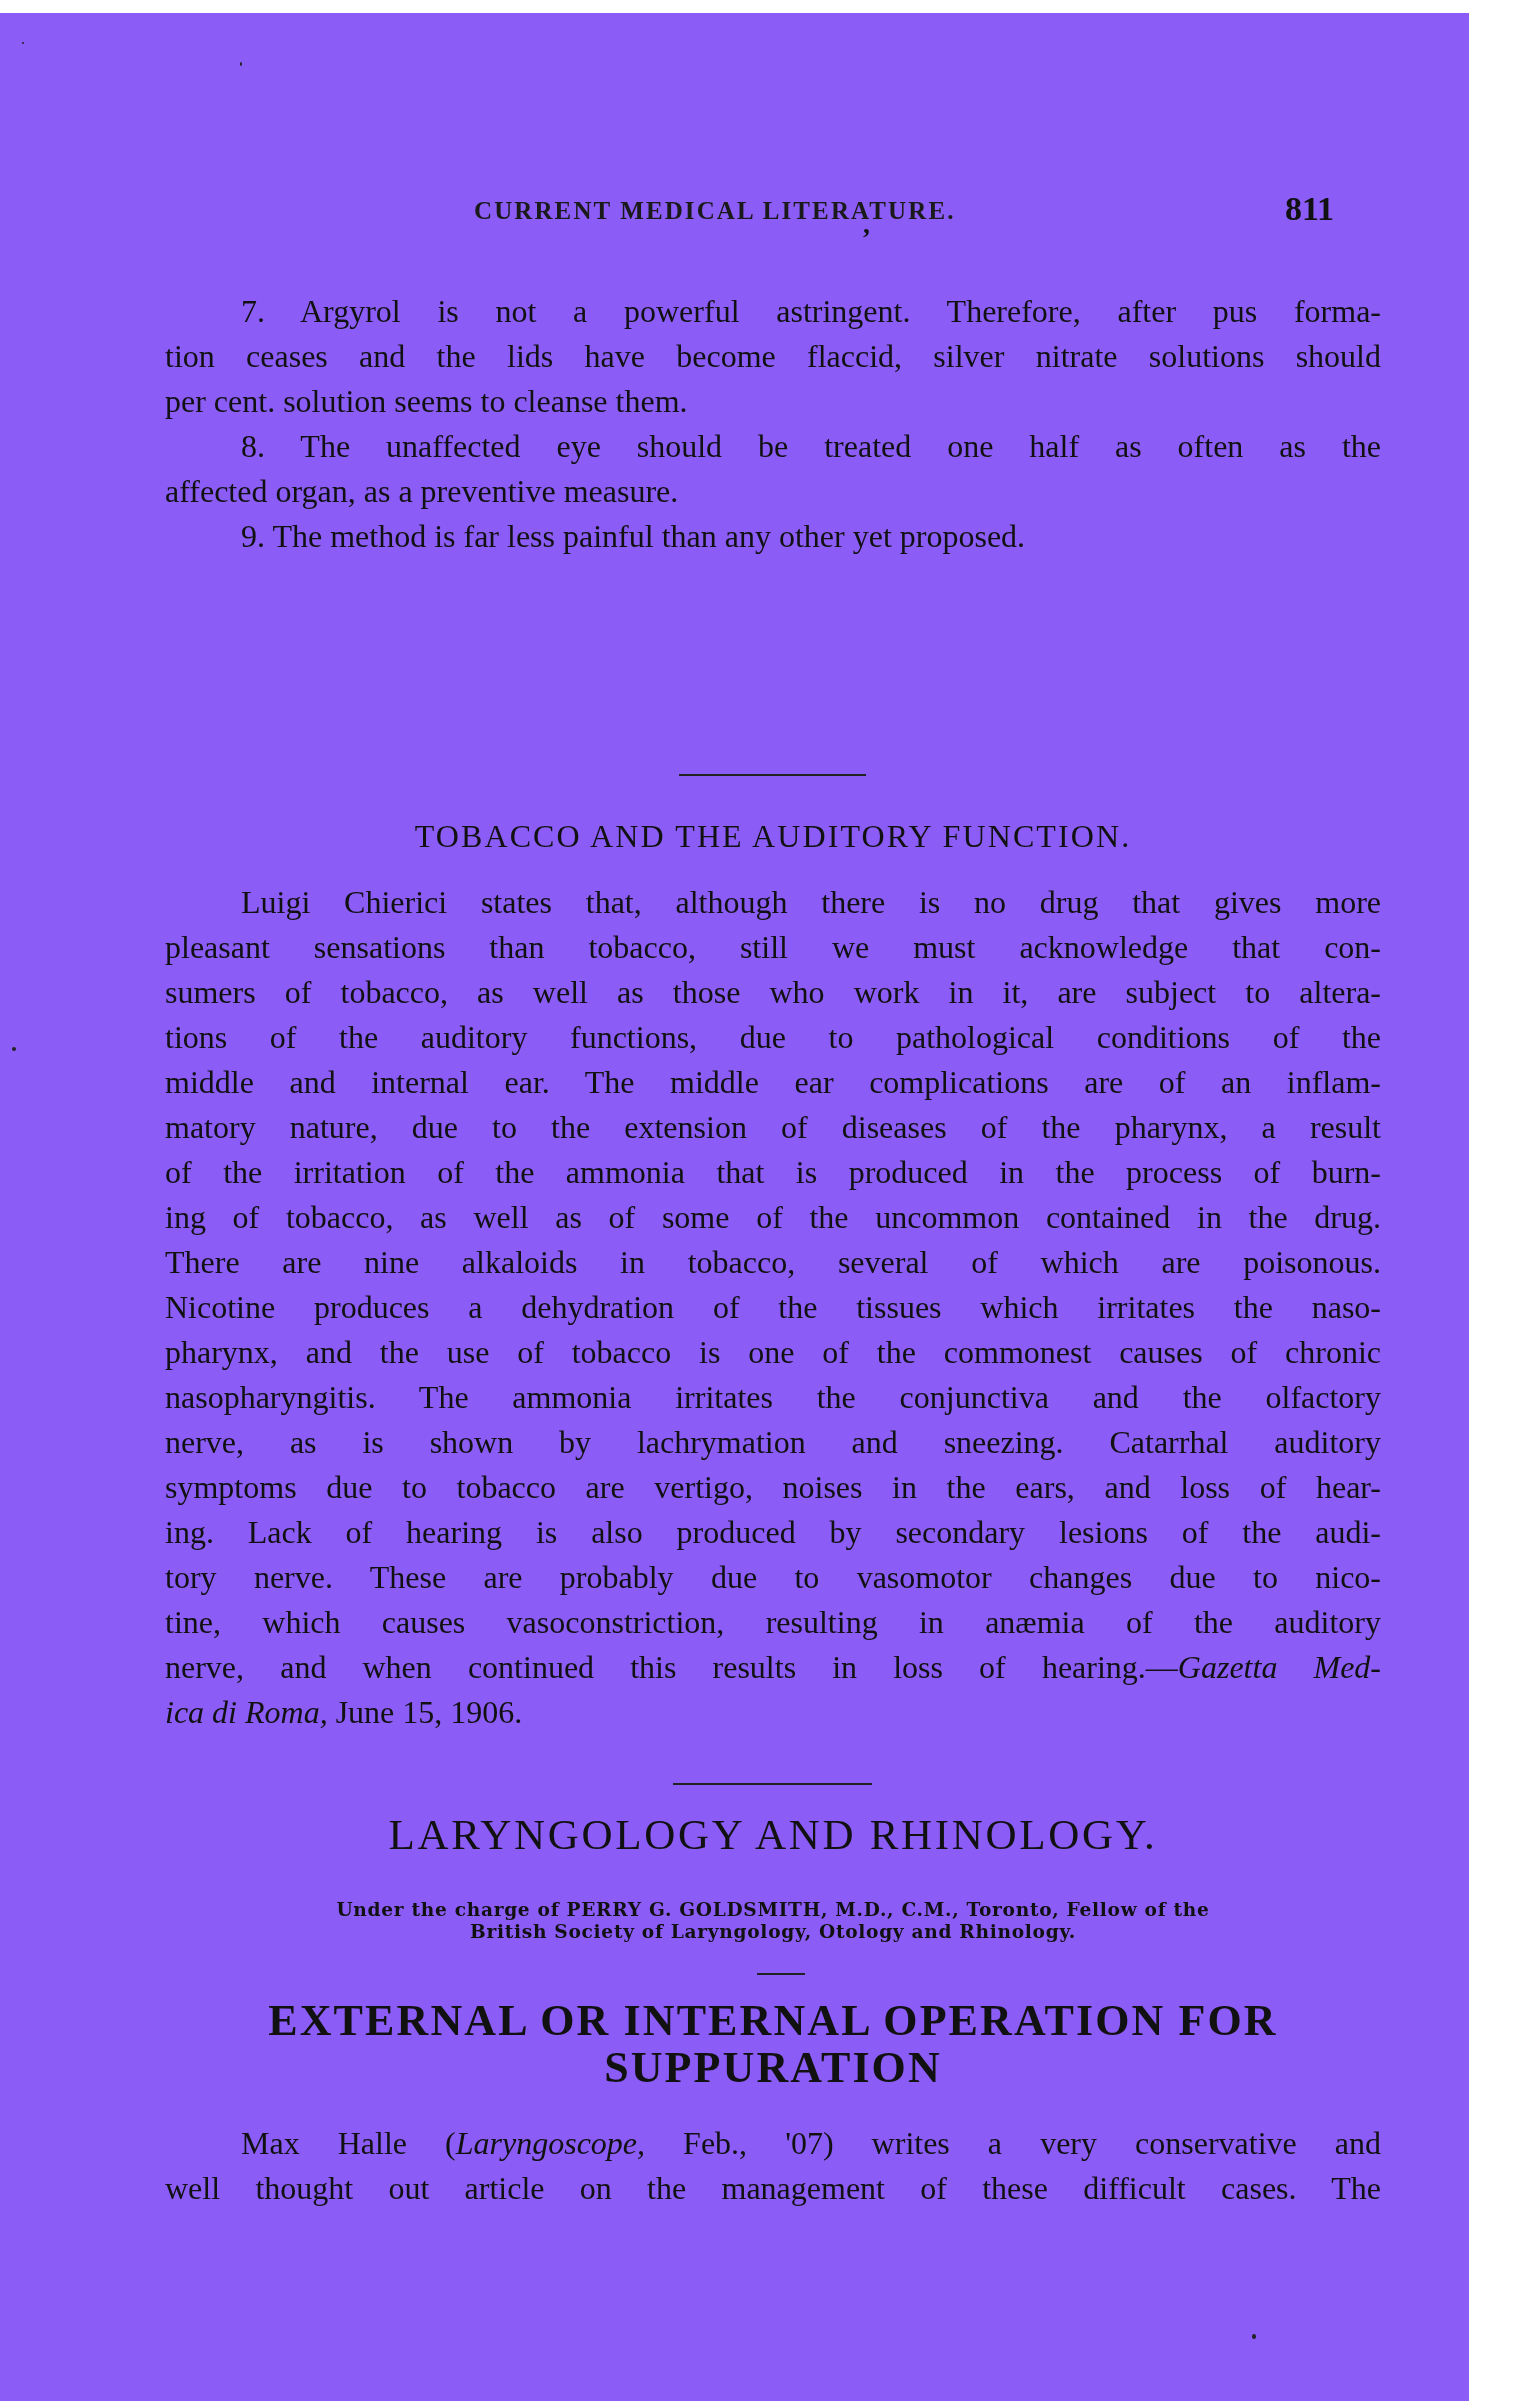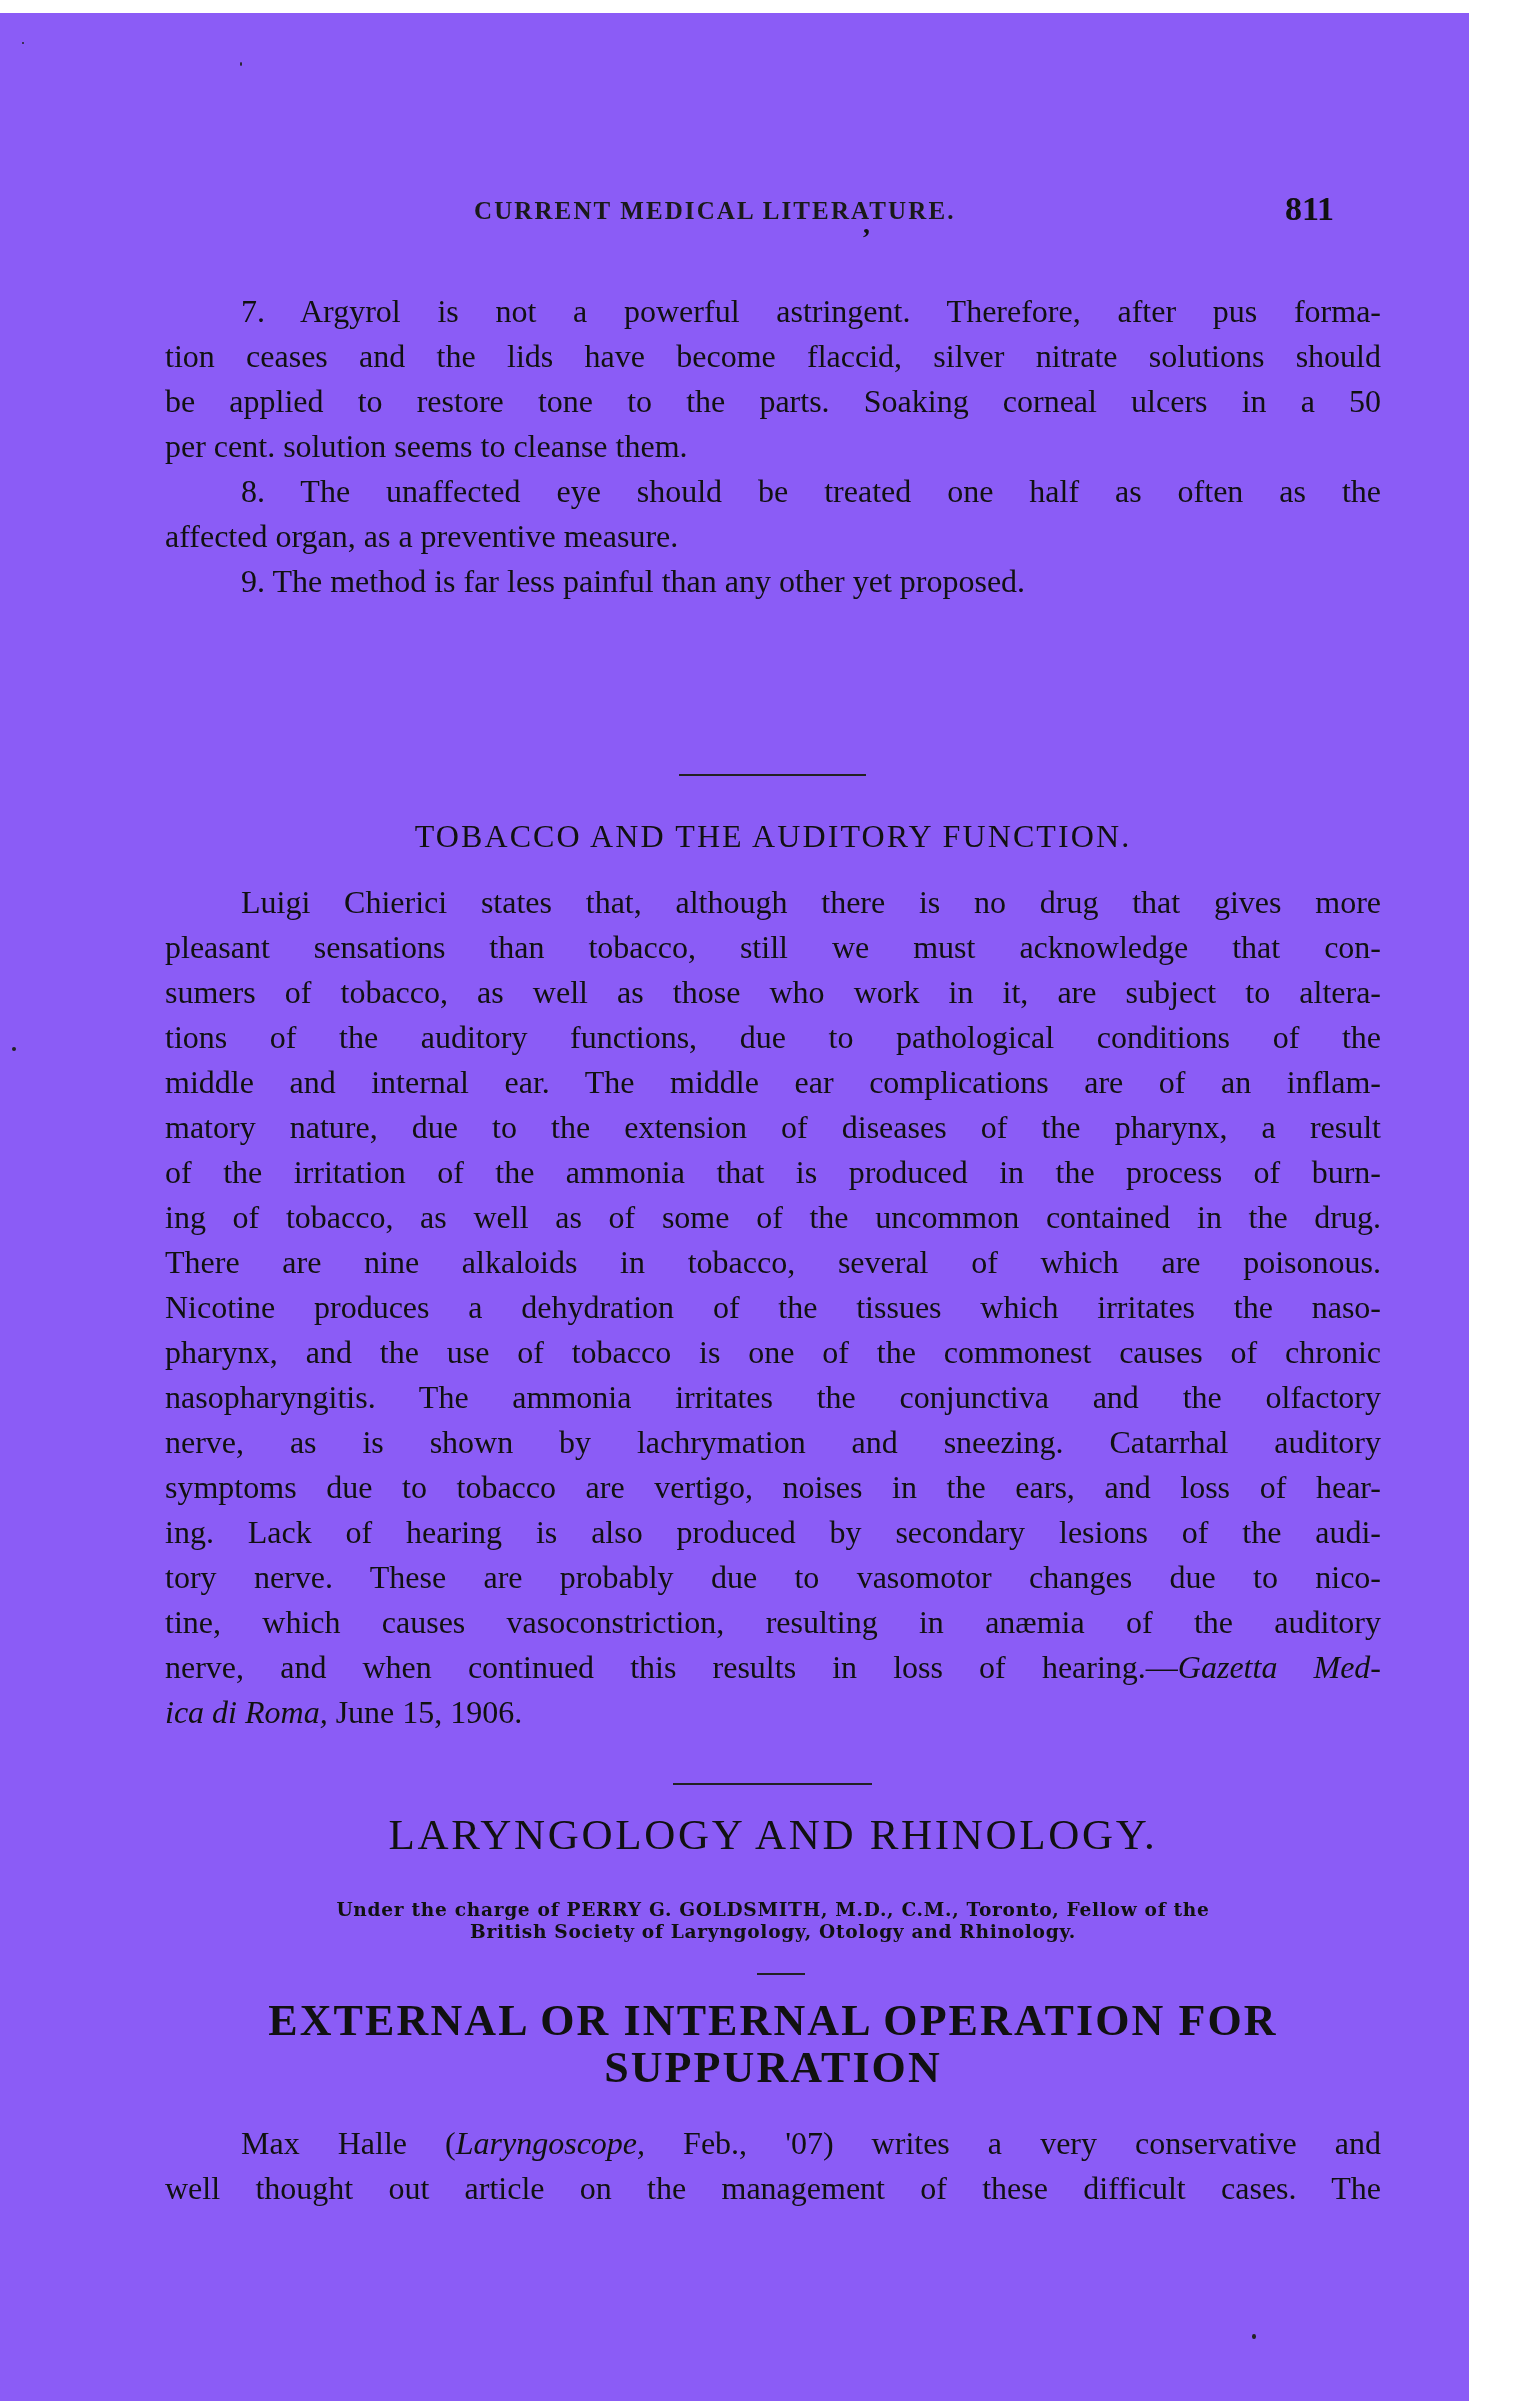--- a/index.html
+++ b/index.html
@@ -60,21 +60,20 @@
   <div class="running-head">
     <span class="title">CURRENT MEDICAL LITERATURE.</span>
     <span class="mark">,</span>
     <span class="pageno">811</span>
   </div>
 
   <div class="column" style="top:276px;">
     <p class="para">
       <span class="line" style="padding-left:76px;">7. Argyrol is not a powerful astringent. Therefore, after pus forma-</span>
       <span class="line">tion ceases and the lids have become flaccid, silver nitrate solutions should</span>
-      <span class="line">be applied to restore tone to the parts. Soaking corneal ulcers in a 50</span>
       <span class="line last">per cent. solution seems to cleanse them.</span>
     </p>
     <p class="para">
       <span class="line" style="padding-left:76px;">8. The unaffected eye should be treated one half as often as the</span>
       <span class="line last">affected organ, as a preventive measure.</span>
     </p>
     <p class="para">
       <span class="line last" style="padding-left:76px;">9. The method is far less painful than any other yet proposed.</span>
     </p>
   </div>

